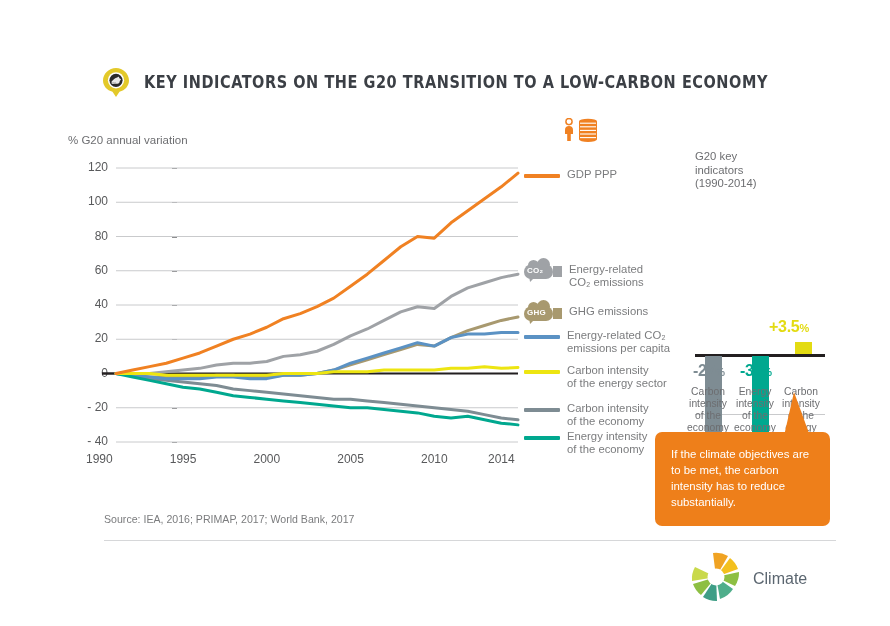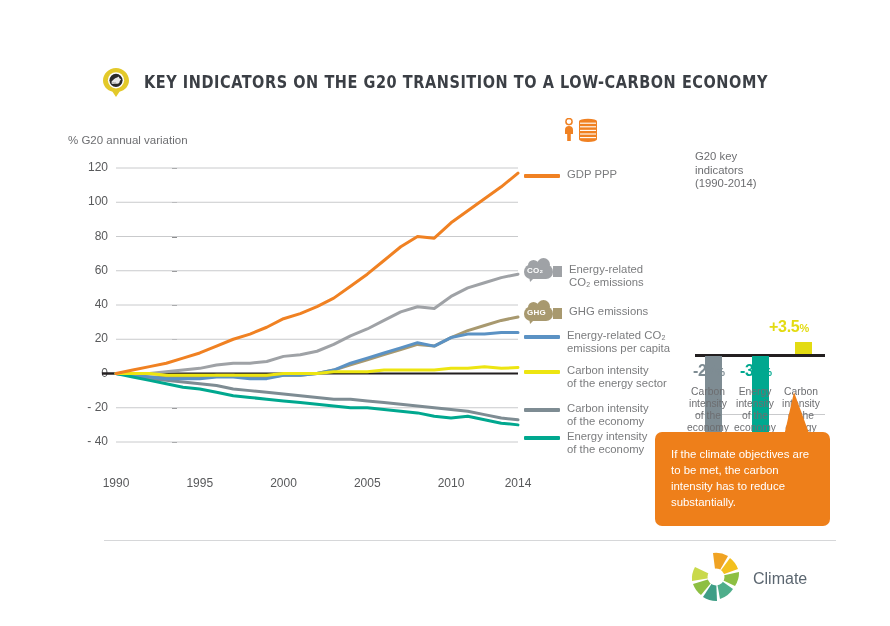--- a/index.html
+++ b/index.html
@@ -22,21 +22,21 @@
     color:#3b3f45;white-space:nowrap;
     transform:scaleX(.92);transform-origin:left center;
   }
 
   
   .axis-caption{position:absolute;left:68px;top:134px;font-size:11.5px;color:#6d6e71;}
   .plot{position:absolute;left:116px;top:168px;width:402px;height:274px;}
   .ytick{position:absolute;right:0;width:46px;text-align:right;font-size:12px;color:#58595b;transform:translateY(-8px);}
   .ytick-wrap{position:absolute;left:62px;top:168px;width:46px;height:274px;}
   .ydash{position:absolute;left:110px;width:5px;height:1px;background:#8d8e90;}
-  .xtick{position:absolute;top:476px;font-size:12px;color:#58595b;text-align:center;width:60px;}
+  .xtick{position:absolute;top:452px;font-size:12px;color:#58595b;text-align:left;width:60px;}
 
   
   .legend{position:absolute;left:524px;top:140px;width:150px;height:310px;}
   .leg-item{position:absolute;display:flex;align-items:flex-start;gap:7px;}
   .leg-swatch{width:36px;height:4px;border-radius:1px;flex:0 0 auto;margin-top:6px;}
   .leg-label{font-size:11.3px;line-height:13.4px;color:#7b7c7e;}
   .cloud-ico{position:relative;width:38px;height:19px;flex:0 0 auto;margin-top:-1px;}
   .cloud-body{
     position:absolute;left:0;top:2px;width:29px;height:15px;border-radius:8px 8px 7px 7px;
   }
@@ -237,20 +237,21 @@
         <div class="pval" style="color: rgb(227, 219, 18); left: 74px; top: 167.575px;"><span>+3.5</span><span class="pct">%</span></div>
         <div class="pcap" style="left: 84px; top: 236px; width: 44px;"><span>Carbon</span><br><span>intensity</span><br><span>of the</span><br><span>energy</span><br><span>sector</span></div>
       </div>
   </div>
 
   <div class="callout-tail"></div>
   <div class="callout">
     <p>If the climate objectives are to be met, the carbon intensity has to reduce substantially.</p>
   </div>
 
+  <div class="source">Source: IEA, 2016; PRIMAP, 2017; World Bank, 2017</div>
   <div class="rule"></div>
   <div class="logo">
     <div>
       <svg width="52" height="52" viewBox="0 0 52 52">
         <g transform="translate(26,26)">
           <path d="M0 0 L-3 -24 A24 24 0 0 1 12 -21 Z" fill="#F0A323"></path>
           <path d="M0 0 L14 -19 A24 24 0 0 1 22 -8 Z" fill="#F3C01E"></path>
           <path d="M0 0 L23 -5 A24 24 0 0 1 19 9 Z" fill="#8DBF43"></path>
           <path d="M0 0 L17 12 A24 24 0 0 1 4 22 Z" fill="#4FAE8B"></path>
           <path d="M0 0 L1 24 A24 24 0 0 1 -13 20 Z" fill="#3E9E86"></path>

